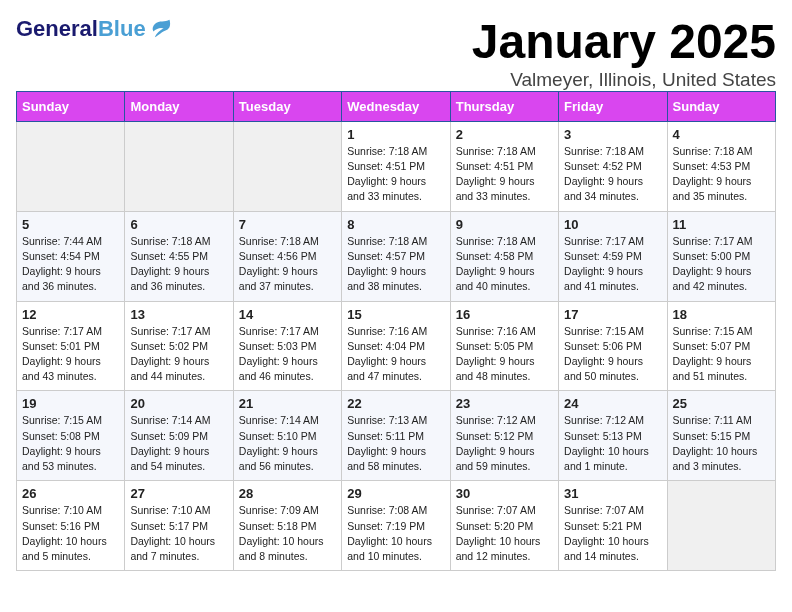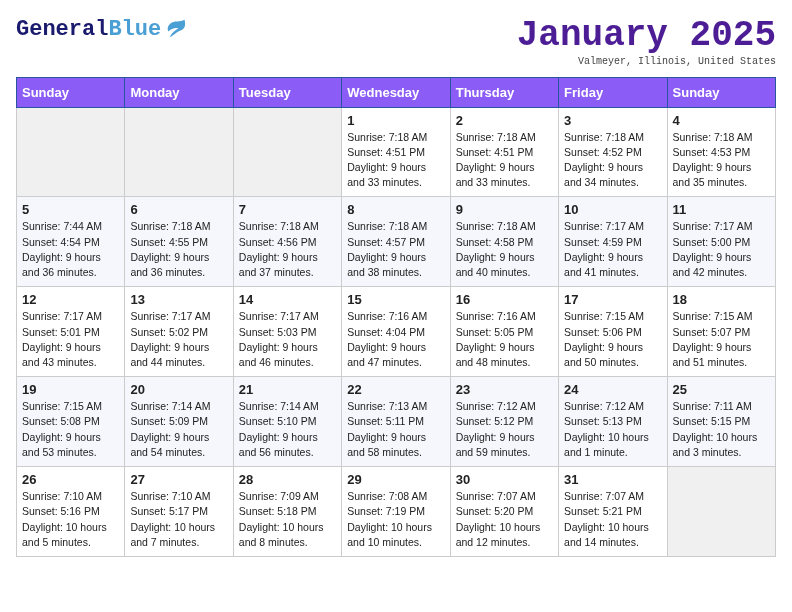--- a/index.html
+++ b/index.html
@@ -7,48 +7,46 @@
       font-family: Arial, sans-serif;
       background: #fff;
       width: 792px;
       min-height: 612px;
       padding: 16px;
     }
     .header {
       display: flex;
       justify-content: space-between;
       align-items: flex-start;
-      margin-bottom: 10px;
-      font-family: Liberation Mono, monospace;
     }
     .logo {
       display: flex;
       flex-direction: column;
       align-items: flex-start;
     }
     .title-area {
       text-align: right;
     }
     .month-title {
-      font-size: 36px;
+      font-size: 48px;
       font-weight: bold;
-      color: #4c1d95;
+      color: #000000;
       line-height: 1.1;
     }
     .location {
-      font-size: 10px;
+      font-size: 19px;
       color: #444;
     }
     table {
       width: 100%;
       border-collapse: collapse;
       table-layout: fixed;
     }
     thead tr th {
-      background: #8b5cf6;
+      background: #d946ef;
       color: #fff;
       font-size: 13px;
       font-weight: bold;
       padding: 7px 5px;
       text-align: left;
       border: 1px solid #2855a0;
     }
     tbody tr td {
       border: 1px solid #ccc;
       vertical-align: top;

